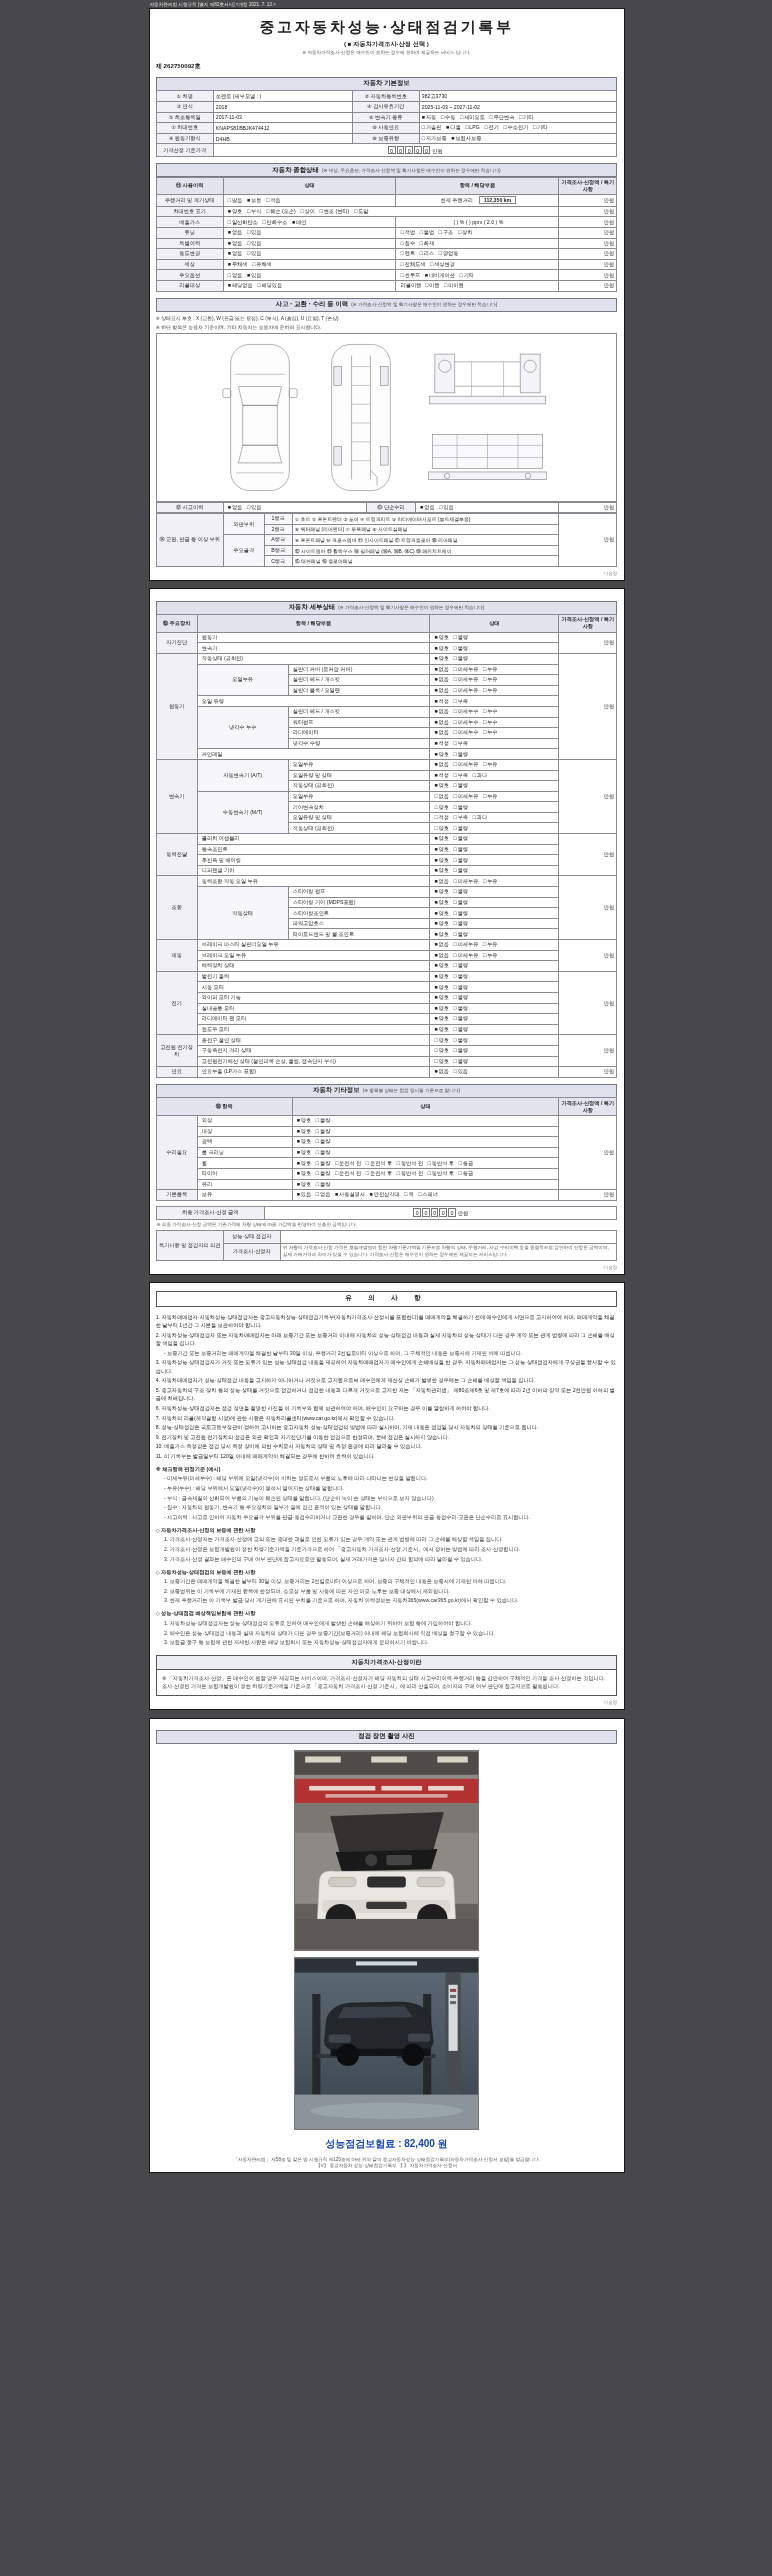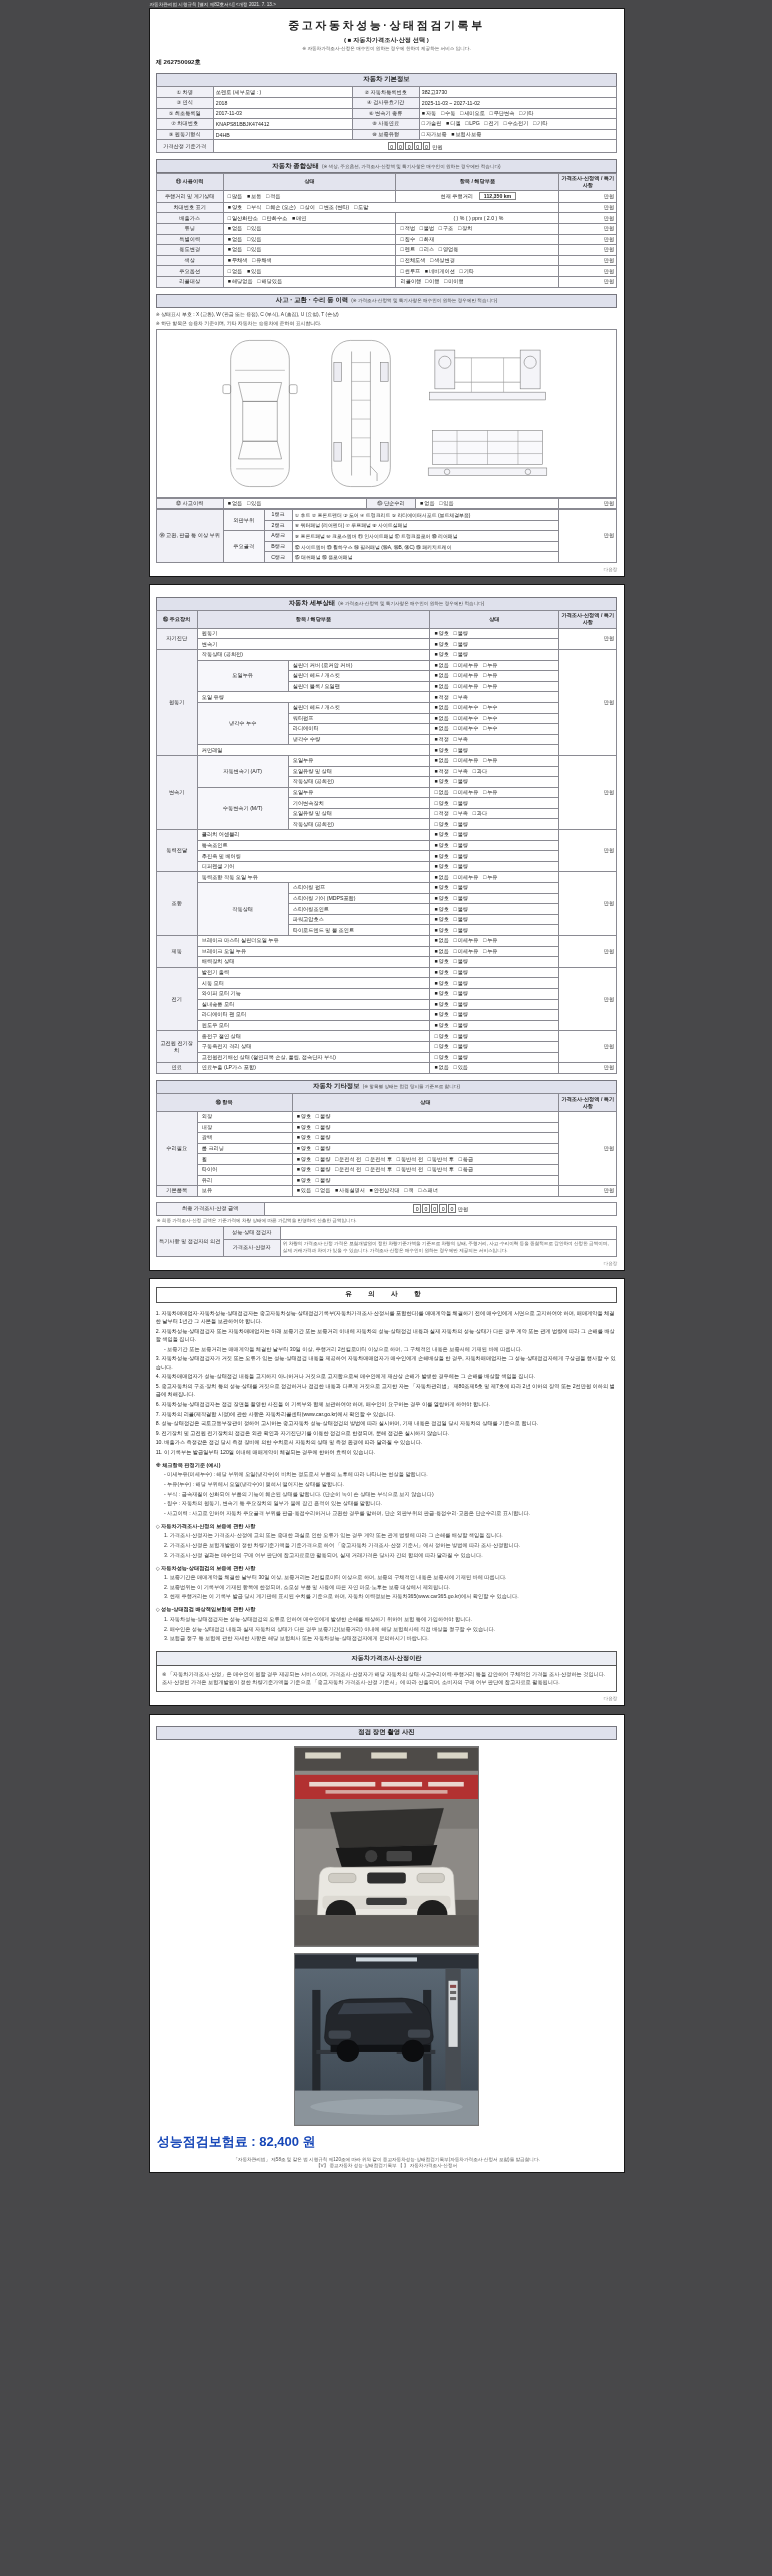--- a/index.html
+++ b/index.html
@@ -1,21 +1,21 @@
 <!DOCTYPE html>
 <html style="font-size:8.2px"><head>
 <meta charset="utf-8">
 <style>
   *{box-sizing:border-box;}
   html,body{margin:0;padding:0;}
   body{width:773px;min-height:2576px;background:#48484a;font-family:"Liberation Sans","DejaVu Sans",sans-serif;color:#222;}
   .top-note{width:476px;margin:0 auto;padding:2.1px 1px 1px;color:#e6e6e6;font-size:4.6px;}
   .doc{width:476px;margin:0 auto;}
   .panel{background:#fff;border:0.5px solid #161616;margin-bottom:7.2px;padding:5.2px 6.2px 4.1px;}
-  .title{text-align:center;font-size:11px;font-weight:bold;letter-spacing:2.6px;margin-top:4.1px;}
+  .title{text-align:center;font-size:15px;font-weight:bold;letter-spacing:2.6px;margin-top:4.1px;}
   .subtitle{text-align:center;font-size:6.2px;font-weight:bold;margin-top:2.6px;}
   .subnote{text-align:center;font-size:4.6px;color:#555;margin-top:1.5px;}
   .docno{font-size:6.2px;font-weight:bold;margin:6.2px 0 2.1px;}
   .secbar{border:0.5px solid #77777f;background:#dfe1ec;text-align:center;font-weight:bold;font-size:6.4px;padding:1.5px 0;margin-top:6.2px;}
   .secnote{font-size:4.6px;font-weight:normal;color:#444;margin-left:3.1px;}
   table{width:100%;border-collapse:collapse;margin-top:-0.5px;}
   th,td{border:0.5px solid #8a8a92;font-size:5.2px;padding:1.3px 2.1px;vertical-align:middle;text-align:left;}
   th{background:#f0f0f6;font-weight:normal;text-align:center;}
   .hdr{background:#e3e4ee;font-weight:bold;text-align:center;}
   .lab{background:#f0f0f6;text-align:center;}
@@ -45,21 +45,21 @@
   .note.lv1{margin-left:8.2px;color:#333;}
   .nb{font-weight:bold;margin-top:4.6px;}
   .noticebar{border:1px solid #555;text-align:center;font-weight:bold;letter-spacing:7.2px;font-size:6.7px;padding:2.6px;margin:2.1px 0 6.2px;}
   .pricing-box{border:0.8px solid #555;margin-top:8.2px;}
   .pricing-title{border-bottom:0.5px solid #555;text-align:center;font-weight:bold;font-size:6.2px;padding:2.1px;background:#eceef4;}
   .pricing-body{padding:4.1px 5.2px;font-size:5.2px;line-height:1.65;color:#333;}
   .final-note{font-size:4.6px;color:#555;margin:2.1px 1px 4.1px;}
   .photo-wrap{display:flex;flex-direction:column;align-items:center;gap:6.2px;margin-top:6.2px;}
   .photo{border:0.5px solid #777;display:block;}
   .sign-box{border:0.8px solid #444;height:20.6px;line-height:19.6px;text-align:center;font-weight:bold;font-size:7.2px;letter-spacing:6.2px;margin-top:9.3px;}
-  .fee{text-align:left;color:#1747b8;font-weight:bold;font-size:13px;margin:7.2px 1px 5.2px;}
+  .fee{text-align:center;color:#1747b8;font-weight:bold;font-size:10px;margin:7.2px 1px 5.2px;}
   .footline{text-align:center;font-size:4.6px;color:#555;margin-top:1.5px;}
   .nextpage{text-align:right;font-size:4.6px;color:#888;margin-top:4.1px;}
   svg{display:block;}
 </style>
 </head>
 <body>
 
 <div class="top-note">자동차관리법 시행규칙 [별지 제82호서식] &lt;개정 2021. 7. 13.&gt;</div>
 
 <div class="doc">

